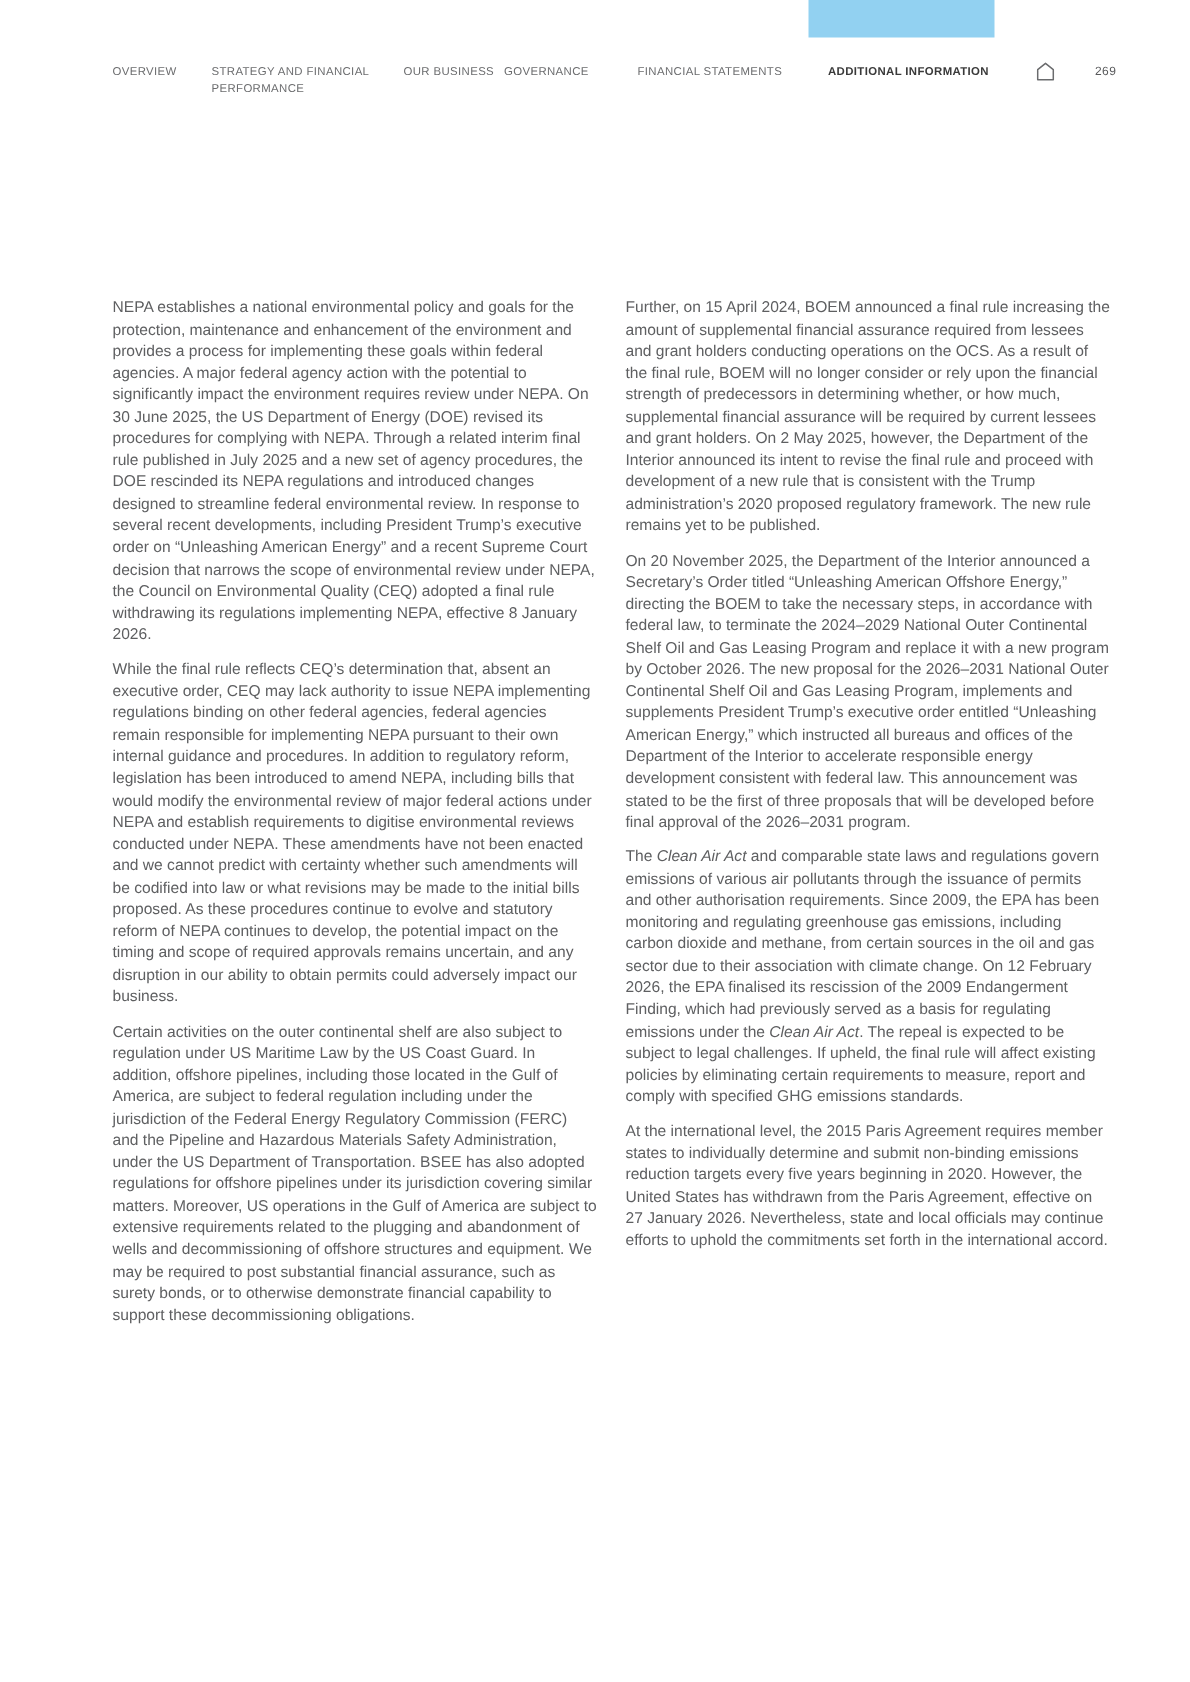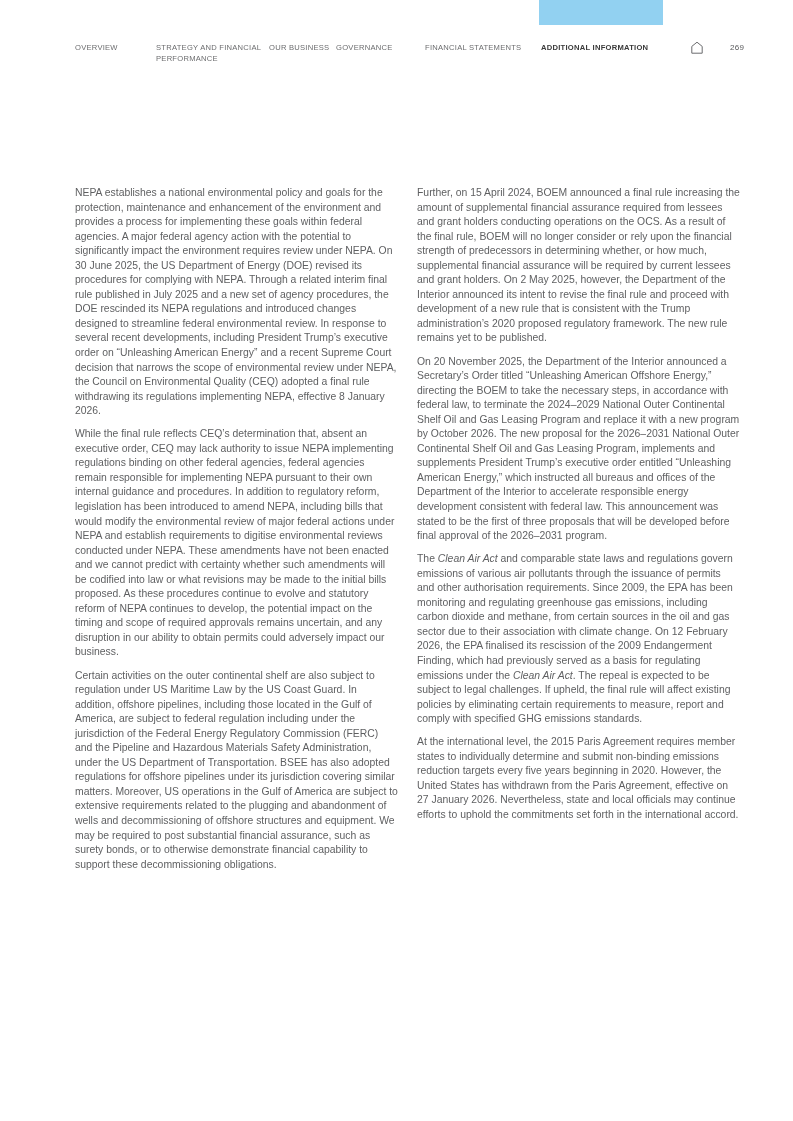--- a/index.html
+++ b/index.html
@@ -25,32 +25,32 @@
     top: 43px;
     font-size: 7.6px;
     letter-spacing: 0.25px;
     line-height: 10.5px;
     color: #6b6c6e;
     text-transform: uppercase;
     white-space: nowrap;
     cursor: default;
   }
   .nav-item.wrap { white-space: normal; width: 112px; }
-  .nav-item.active { color: #3a3a3a; font-weight: bold; }
+  .nav-item.active { color: #3a3a3a; font-weight: bold; margin-left: 11px; }
   .nav-home {
     position: absolute; left: 689px; top: 40px; width: 16px; height: 16px;
   }
   .nav-page {
     position: absolute; left: 714px; top: 43px;
     font-size: 8px; color: #58595b; letter-spacing: 0.3px; margin-left: 16px;
   }
   
   .content { position: absolute; top: 186px; left: 0; width: 100%; }
   .col {
-    position: absolute; top: 0; width: 323px;
+    position: absolute; top: 13px; width: 323px;
     font-size: 10.4px;
     line-height: 14.55px;
     color: #5e5f61;
   }
   .col-left  { left: 75px; }
   .col-right { left: 417px; }
   .col p.para { margin: 0 0 8.5px 0; }
   .col h3.subhead {
     color: #17366d;
     font-size: 10.8px;
@@ -61,21 +61,21 @@
 </style>
 </head>
 <body>
 
 <div class="page">
 
   <div class="accent-tab"></div>
 
   <div class="nav">
     <span class="nav-item" style="left:75px">OVERVIEW</span>
-    <span class="nav-item wrap" style="left:156px">STRATEGY AND FINANCIAL PERFORMANCE</span>
+    <span class="nav-item wrap" style="left:141px">STRATEGY AND FINANCIAL PERFORMANCE</span>
     <span class="nav-item" style="left:269px">OUR BUSINESS</span>
     <span class="nav-item" style="left:336px">GOVERNANCE</span>
     <span class="nav-item" style="left:425px">FINANCIAL STATEMENTS</span>
     <span class="nav-item active" style="left:541px">ADDITIONAL INFORMATION</span>
 
     <span class="nav-home">
       <svg width="16" height="16" viewBox="0 0 16 16">
         <path d="M8 2.2 L13.2 6.4 L13.2 13.2 L2.8 13.2 L2.8 6.4 Z" fill="none" stroke="#6b6c6e" stroke-width="1" stroke-linejoin="round"></path>
       </svg>
     </span>

